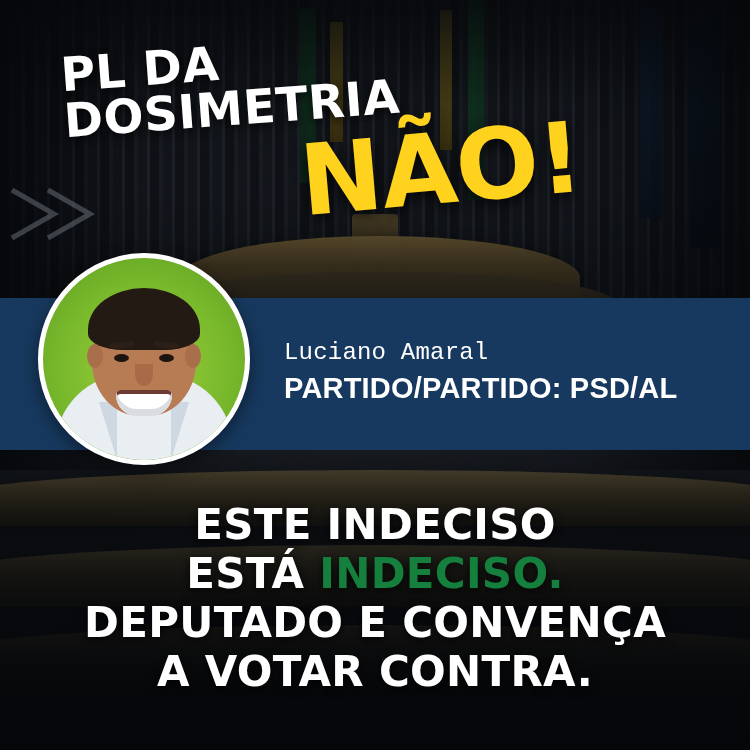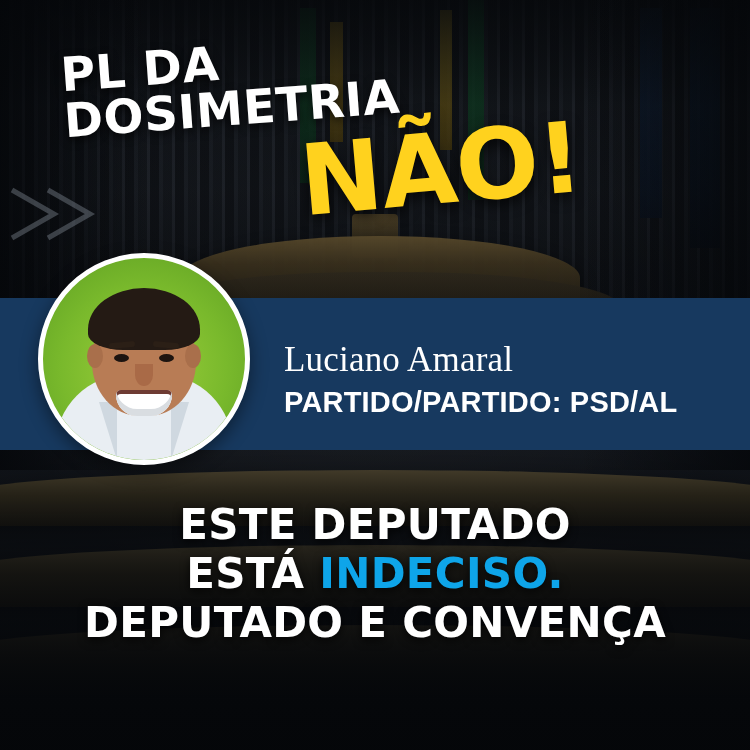--- a/index.html
+++ b/index.html
@@ -142,25 +142,25 @@
   .band {
     position: absolute; left: 0; top: 298px;
     width: 750px; height: 152px;
     background: #17395f;
   }
   .band-inner {
     position: absolute; left: 284px; top: 338px;
     color: #ffffff;
   }
   .dep-name {
-    font-size: 35px;
+    font-size: 24px;
     font-weight: 400;
     letter-spacing: 0.2px;
     line-height: 1.25;
-    font-family: Liberation Serif, serif;
+    font-family: Liberation Mono, monospace;
   }
   .dep-party {
     font-size: 29px;
     font-weight: 700;
     letter-spacing: 0.2px;
     line-height: 1.3;
     margin-top: 2px;
     font-family: "Liberation Sans", sans-serif;
   }
 
@@ -234,21 +234,21 @@
     text-align: center;
     color: #ffffff;
     font-family: "DejaVu Sans", sans-serif;
     font-weight: 900;
     font-size: 42px;
     line-height: 1.17;
     letter-spacing: 0.3px;
     text-shadow: 0 3px 10px rgba(0,0,0,0.8);
   }
   .msg .line { display: block; }
-  .hl { color: #0ea5e9; }
+  .hl { color: #15803d; }
 </style>
 </head>
 <body>
 
 <div id="poster">
 
   <div class="bg">
     <div class="slats"></div>
     <div class="panel g1"></div>
     <div class="panel y1"></div>
@@ -301,18 +301,19 @@
     <div class="av-hair"></div>
     <div class="av-brow-l"></div>
     <div class="av-brow-r"></div>
     <div class="av-eye-l"></div>
     <div class="av-eye-r"></div>
     <div class="av-nose"></div>
     <div class="av-smile"></div>
   </div>
 
   <div class="msg">
-    <span class="line">ESTE DEPUTADO</span>
+    <span class="line">ESTE INDECISO</span>
     <span class="line"><span>ESTÁ </span><span class="hl">INDECISO.</span></span>
     <span class="line">DEPUTADO E CONVENÇA</span>
+    <span class="line">A VOTAR CONTRA.</span>
   </div>
 
 </div>
 
 </body></html>

